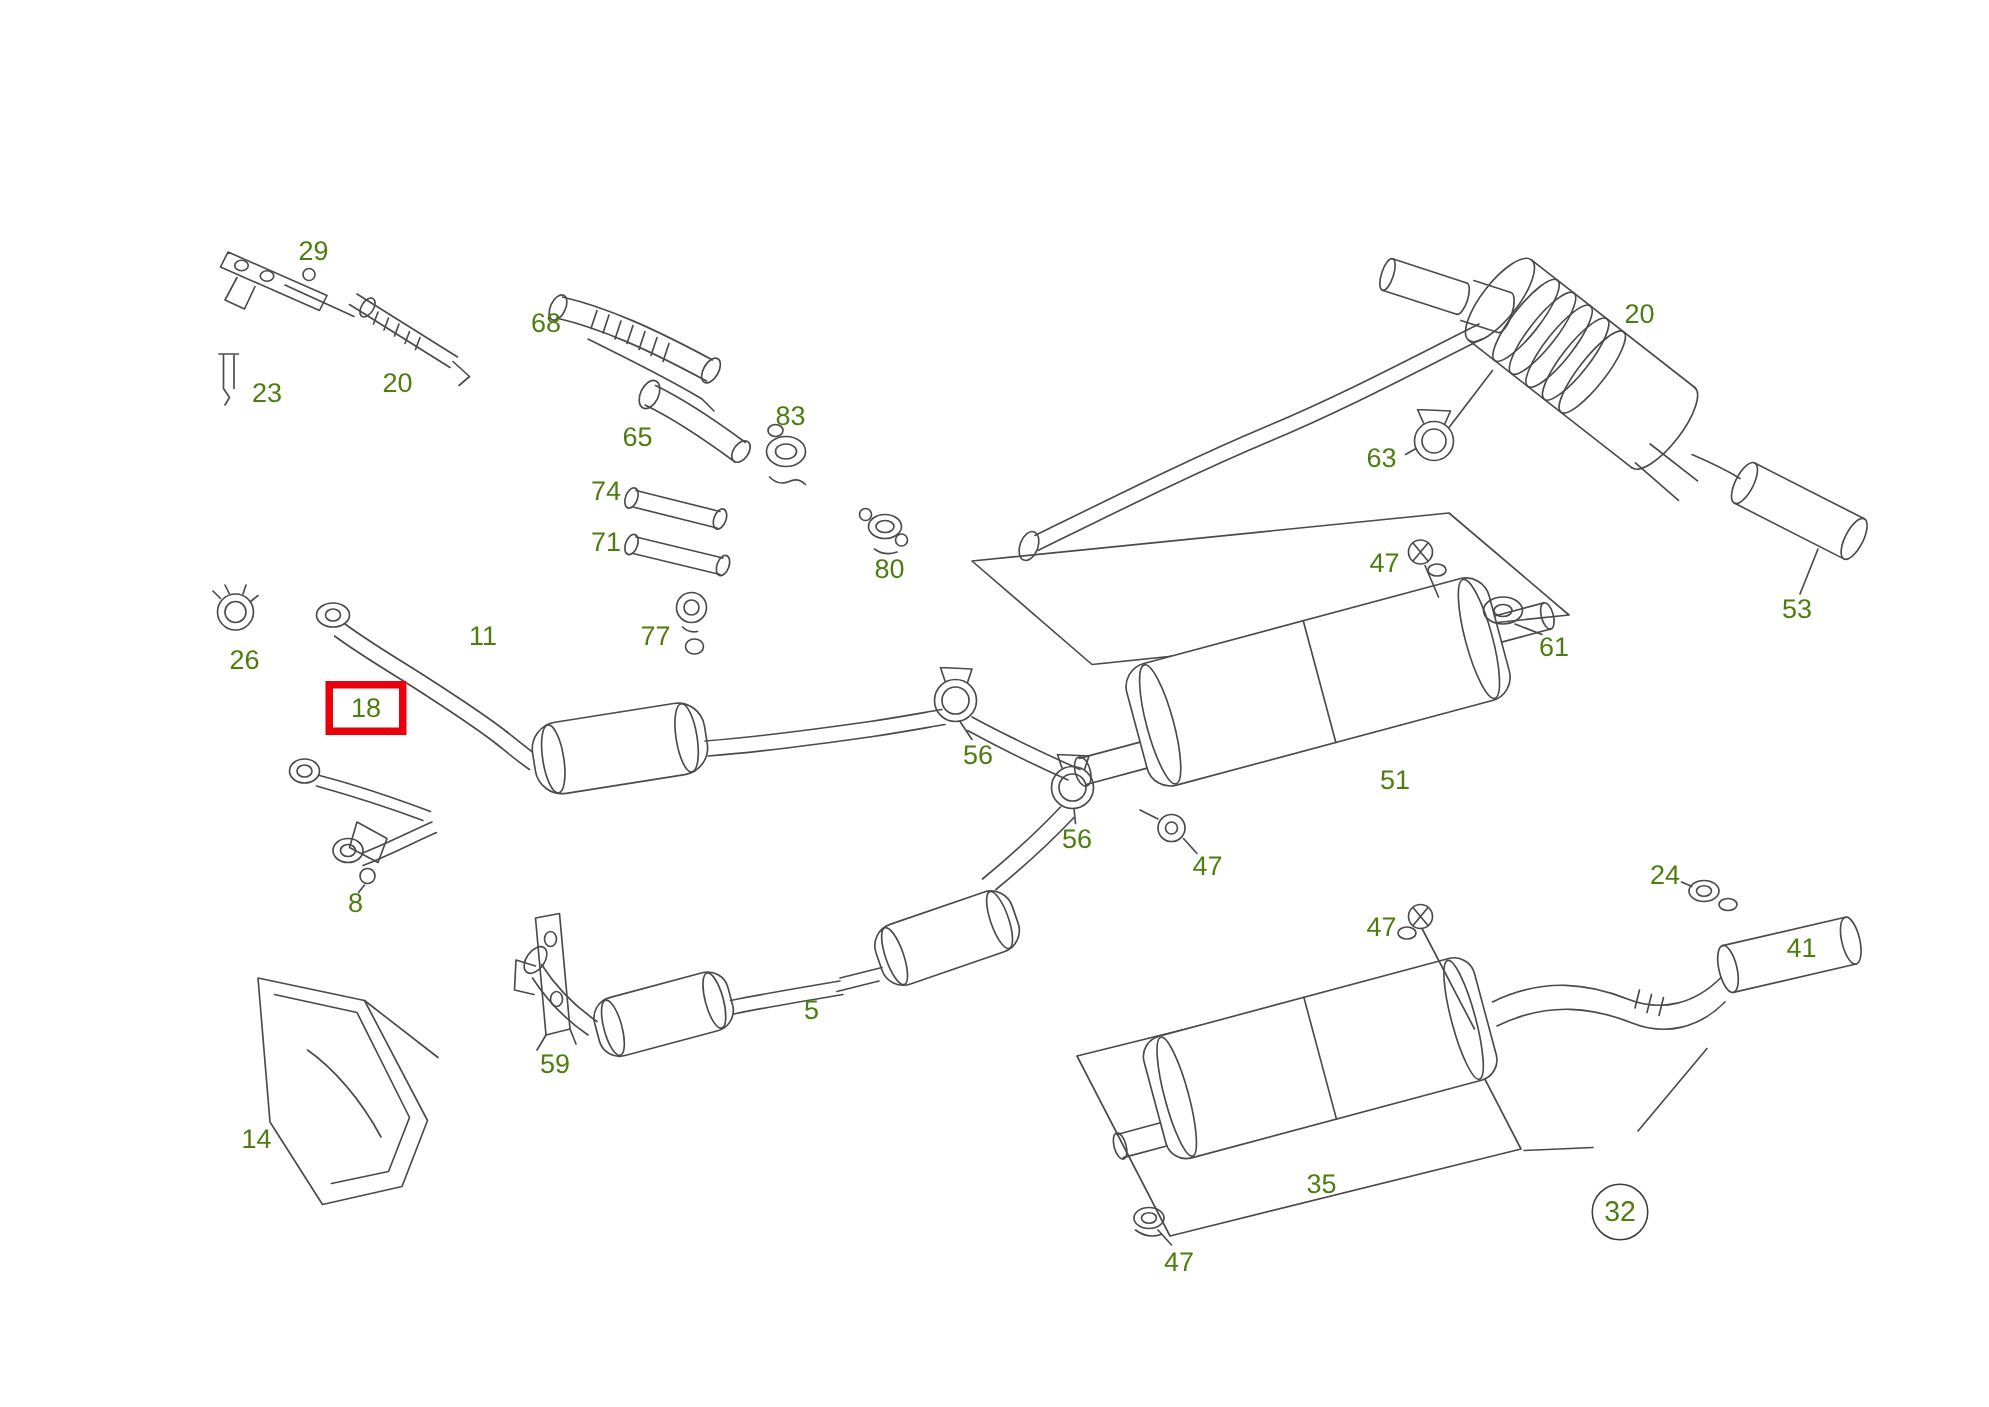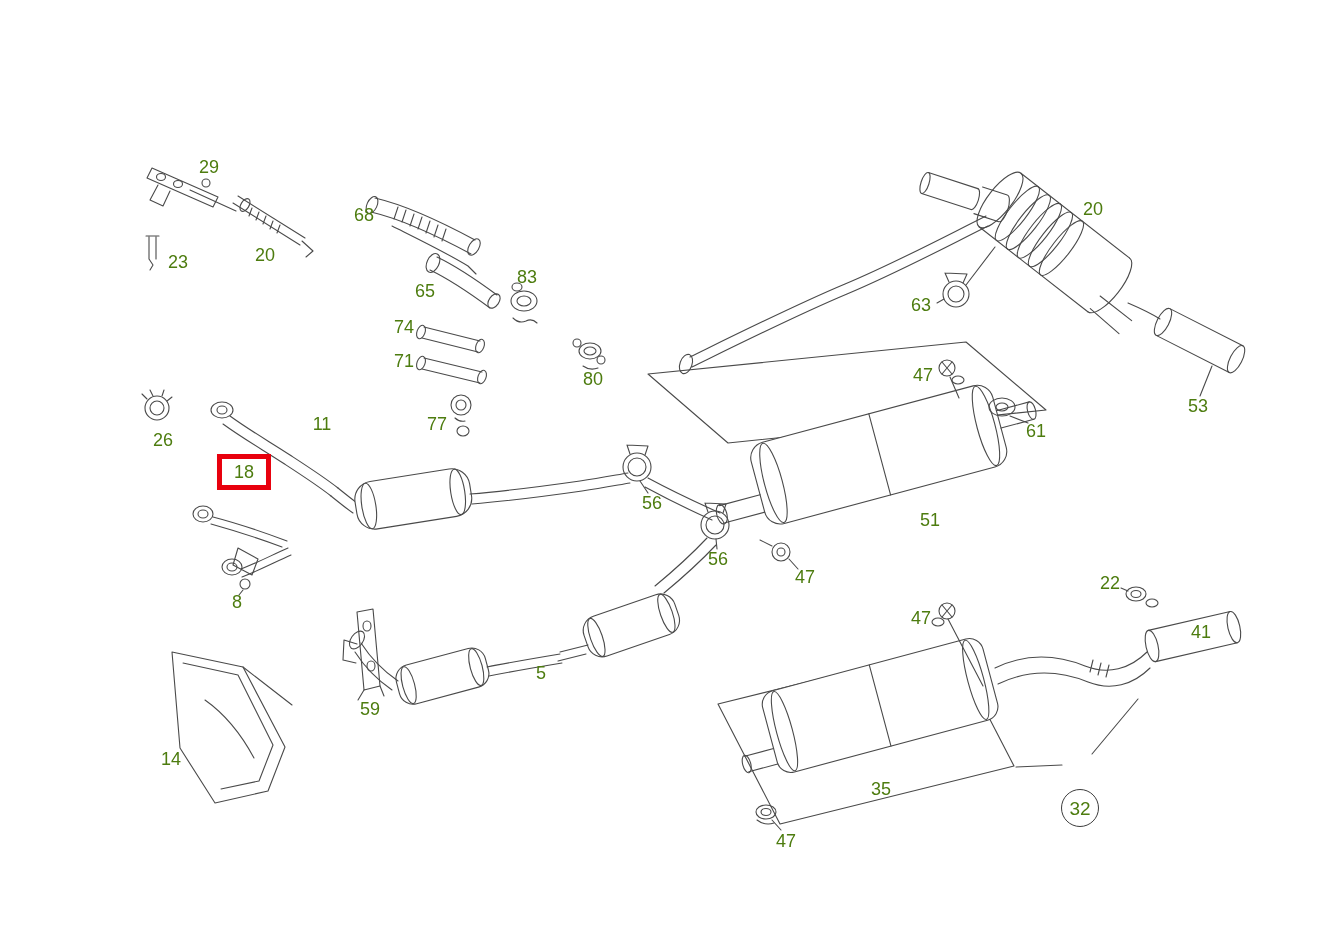--- a/index.html
+++ b/index.html
@@ -334,21 +334,21 @@
   <div class="part-label" style="left: 237px; top: 602px;">8</div>
   <div class="part-label" style="left: 652px; top: 503px;">56</div>
   <div class="part-label" style="left: 718px; top: 559px;">56</div>
   <div class="part-label" style="left: 805px; top: 577px;">47</div>
   <div class="part-label" style="left: 930px; top: 520px;">51</div>
   <div class="part-label" style="left: 923px; top: 375px;">47</div>
   <div class="part-label" style="left: 1036px; top: 431px;">61</div>
   <div class="part-label" style="left: 921px; top: 305px;">63</div>
   <div class="part-label" style="left: 1093px; top: 209px;">20</div>
   <div class="part-label" style="left: 1198px; top: 406px;">53</div>
-  <div class="part-label" style="left: 1110px; top: 583px;">22</div>
+  <div class="part-label" style="left: 1110px; top: 583px;">24</div>
   <div class="part-label" style="left: 1201px; top: 632px;">41</div>
   <div class="part-label" style="left: 921px; top: 618px;">47</div>
   <div class="part-label" style="left: 881px; top: 789px;">35</div>
   <div class="part-label circled" style="left: 1080px; top: 808px;">32</div>
   <div class="part-label" style="left: 786px; top: 841px;">47</div>
   <div class="part-label" style="left: 370px; top: 709px;">59</div>
   <div class="part-label" style="left: 171px; top: 759px;">14</div>
   <div class="part-label" style="left: 541px; top: 673px;">5</div>
 
 </div>

